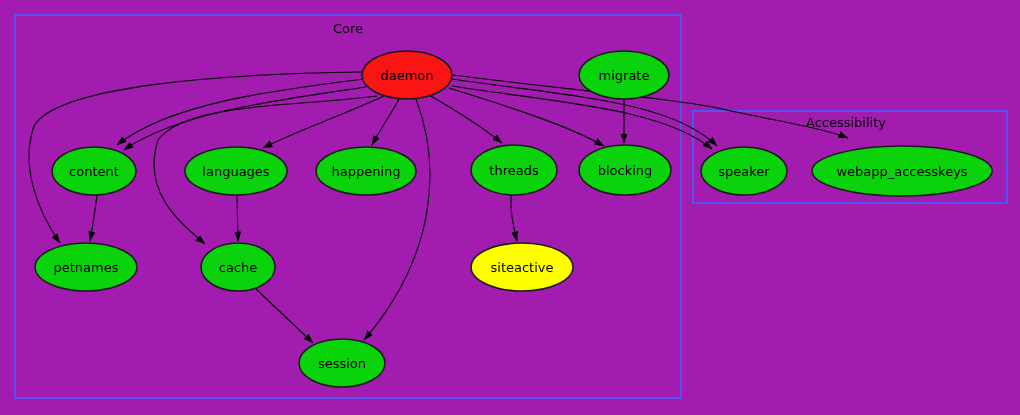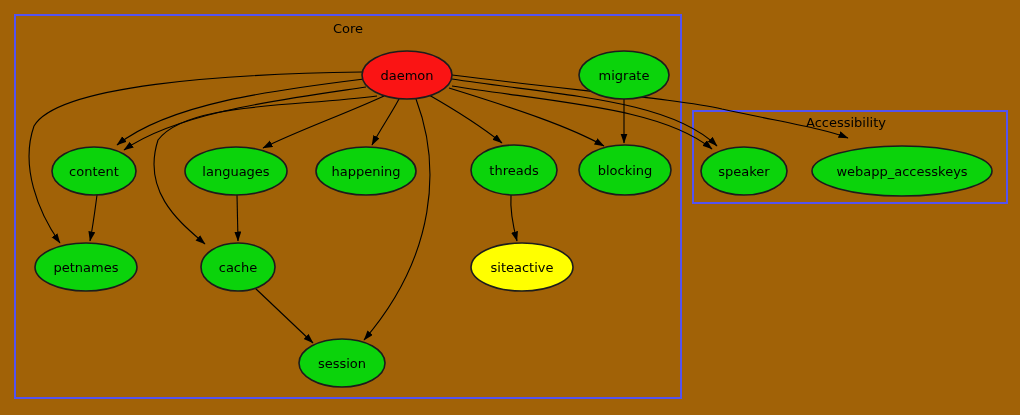--- a/index.html
+++ b/index.html
@@ -1,19 +1,19 @@
 <!DOCTYPE html>
 <html><head>
 <meta charset="utf-8">
 <style>
   html,body{margin:0;padding:0;background:#ffffff;}
   .stage{
     position:relative;
     width:1020px;height:415px;
-    background:#a16207;
+    background:#a21caf;
     font-family:"DejaVu Sans", sans-serif;
     overflow:hidden;
   }
   svg{display:block;}
   .cluster{fill:none;stroke-width:2px;}
   .cluster-label{font-size:13px;fill:#000000;text-anchor:middle;}
   .edge{fill:none;stroke:#000000;stroke-width:1.1px;marker-end:url(#arrowhead);}
   .node ellipse{stroke:#1c1c1c;stroke-width:1.6px;}
   .node text{font-size:13px;fill:#000000;text-anchor:middle;}
 </style>

